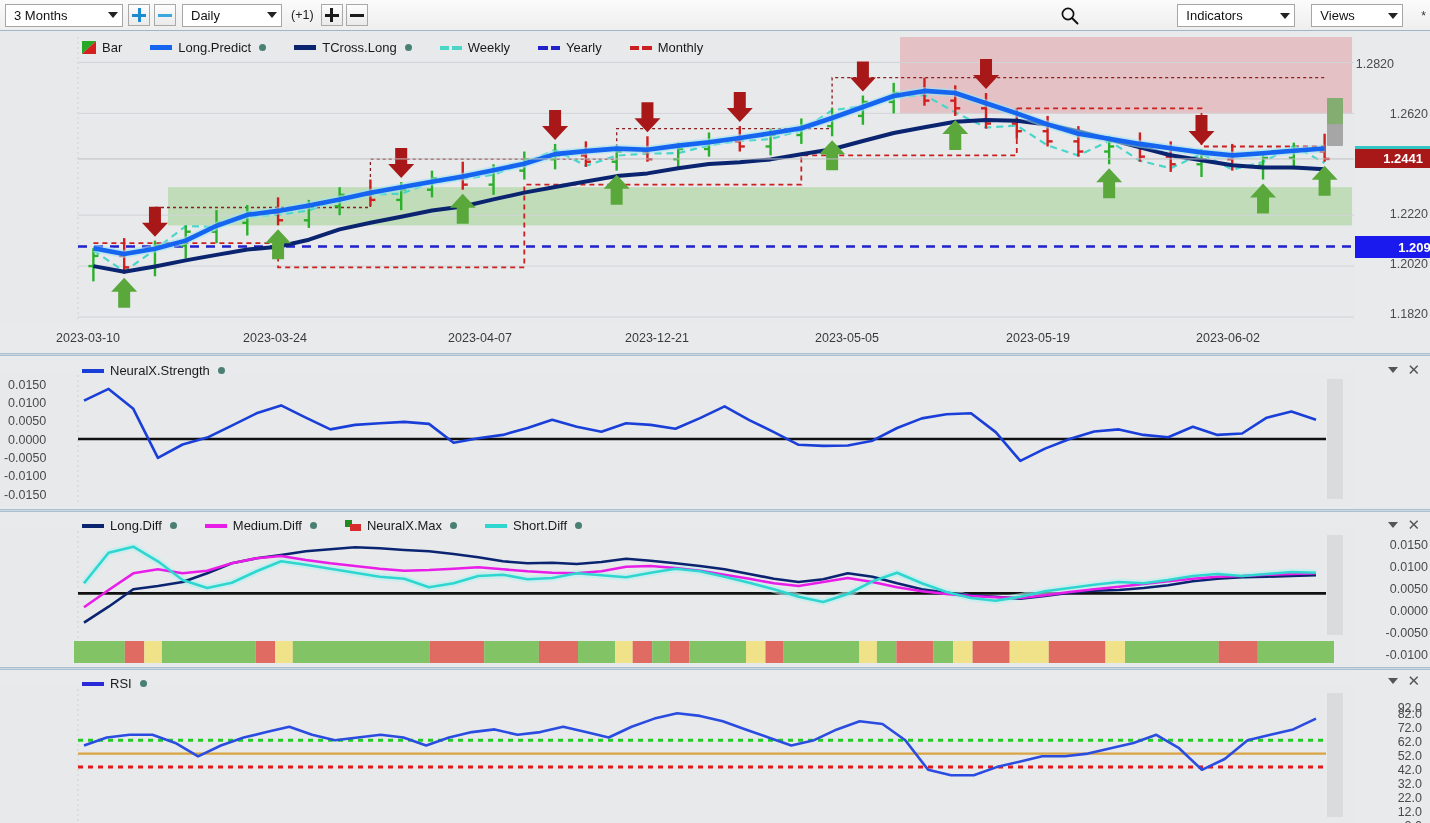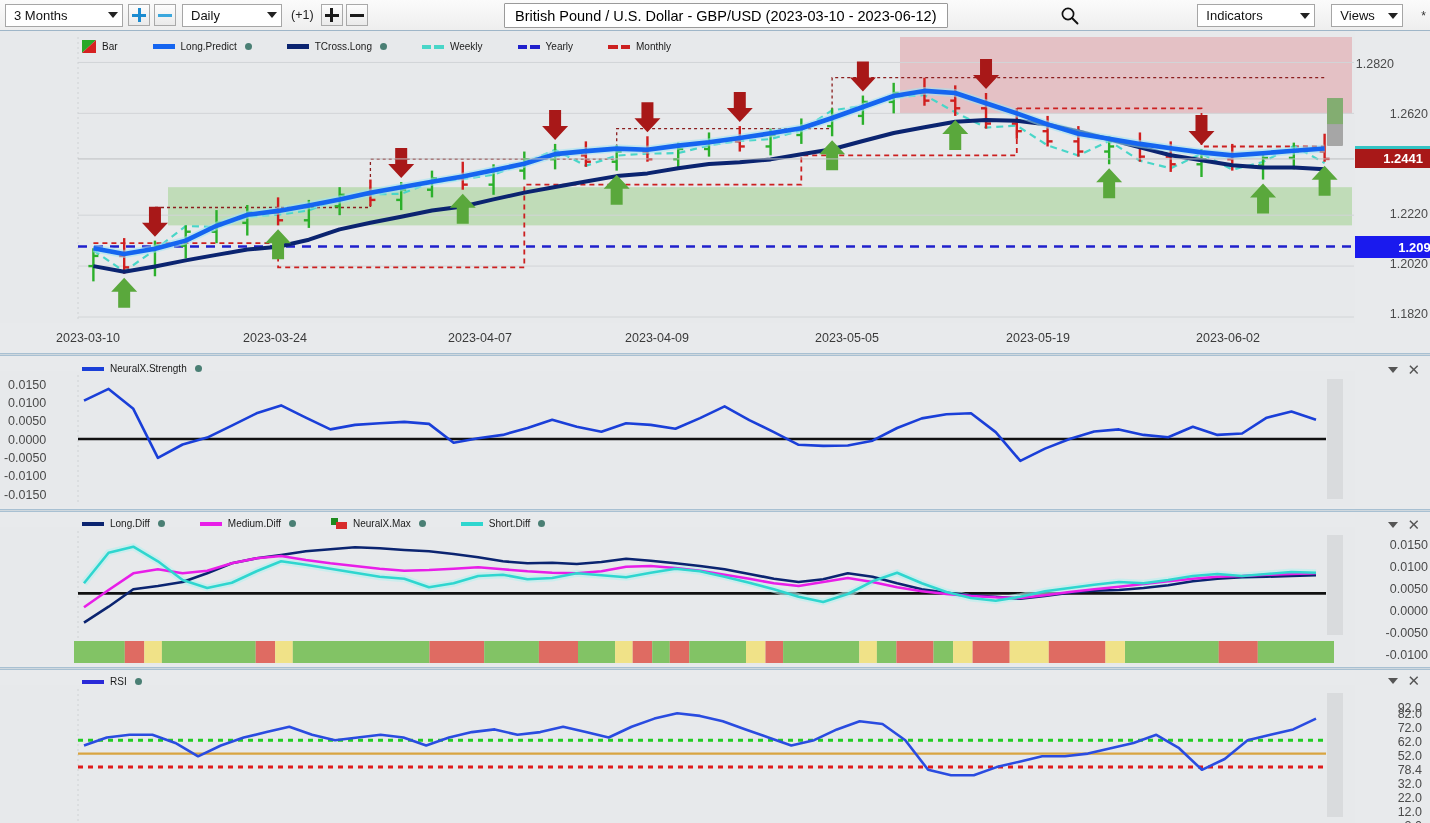--- a/index.html
+++ b/index.html
@@ -51,22 +51,22 @@
   .tb-right { position: absolute; right: 4px; top: 4px; display: flex; align-items: center; gap: 16px; }
   .tb-right .tb-select { height: 23px; }
   .asterisk { font-size: 12px; color: #333; margin-left: 2px; }
 
   
   .pane { position: absolute; left: 0; width: 1430px; background: #e8eaec; }
   .pane-sep { position: absolute; left: 0; width: 1430px; height: 3px;
               background: #cfd8de; border-top: 1px solid #a8c0d2; border-bottom: 1px solid #a8c0d2; }
 
   .plot { position: absolute; background: #e7e9eb; }
-  .legend { position: absolute; display: flex; align-items: center; gap: 35px;
-            font-size: 10px; color: #1a1a1a; z-index: 40; white-space: nowrap; }
+  .legend { position: absolute; display: flex; align-items: center; gap: 28px;
+            font-size: 13px; color: #1a1a1a; z-index: 40; white-space: nowrap; }
   .lg-item { display: flex; align-items: center; gap: 6px; }
   .lg-swatch { width: 22px; height: 4px; display: inline-block; }
   .lg-swatch.thick { height: 5px; }
   .lg-dot { width: 22px; height: 4px; display: flex; gap: 3px; }
   .lg-dot i { flex: 1; height: 4px; display: block; }
   .lg-bar { width: 14px; height: 13px; position: relative; display: inline-block; }
   .lg-bar::before { content:''; position:absolute; inset:0; background:#27a827; clip-path: polygon(0 0,100% 0,0 100%); }
   .lg-bar::after { content:''; position:absolute; inset:0; background:#d62020; clip-path: polygon(100% 0,100% 100%,0 100%); }
   .lg-nx { width: 16px; height: 11px; position: relative; display:inline-block; }
   .lg-nx::before { content:''; position:absolute; left:0; top:0; width:7px; height:7px; background:#1f8a1f; }
@@ -118,36 +118,33 @@
           <i class="pm-h"></i>
           <i class="pm-v"></i>
         </span>
   </div>
   <div class="sq-btn" style="margin-left:3px;">
     <span class="plusminus" style="color:#1a1a1a">
           <i class="pm-h"></i>
         </span>
   </div>
 
-  <div class="symbol-box" style="position:absolute;left:504px;top:3px;">
-    <span>British Pound / U.S. Dollar - GBP/USD (2023-03-10 - 2023-06-12)</span>
-  </div>
   <span class="search-icon" style="position:absolute;left:1052px;top:6px;">
     <svg width="19" height="19" viewBox="0 0 19 19">
       <circle cx="8" cy="8" r="5.6" fill="none" stroke="#111" stroke-width="1.7"></circle>
       <line x1="12" y1="12" x2="17.5" y2="17.5" stroke="#111" stroke-width="1.9" stroke-linecap="round"></line>
     </svg>
   </span>
 
   <div class="tb-right">
     <div class="tb-select" style="width:118px;">
       <span class="cap">Indicators</span>
       <span class="caret"></span>
     </div>
-    <div class="tb-select" style="width:72px;">
+    <div class="tb-select" style="width:92px;">
       <span class="cap">Views</span>
       <span class="caret"></span>
     </div>
     <span class="asterisk">*</span>
   </div>
 </div>
 
 <div class="pane" style="top:31px;height:322px;">
   <div class="legend" style="left:82px;top:9px;">
     <span class="lg-item">
@@ -395,21 +392,21 @@
     <span>1.2441</span>
   </div>
   <div class="badge blue" style="left:1355px;top:205px;width:90px;">
     <span>1.2097</span>
   </div>
 
   <div>
     <div class="xlabel" style="left:88px;top:300px;">2023-03-10</div>
     <div class="xlabel" style="left:275px;top:300px;">2023-03-24</div>
     <div class="xlabel" style="left:480px;top:300px;">2023-04-07</div>
-    <div class="xlabel" style="left:657px;top:300px;">2023-04-09</div>
+    <div class="xlabel" style="left:657px;top:300px;">2023-12-21</div>
     <div class="xlabel" style="left:847px;top:300px;">2023-05-05</div>
     <div class="xlabel" style="left:1038px;top:300px;">2023-05-19</div>
     <div class="xlabel" style="left:1228px;top:300px;">2023-06-02</div>
   </div>
 </div>
 
 <div class="pane-sep" style="top:353px;"></div>
 
 <div class="pane" style="top:357px;height:150px;">
   <div class="legend" style="left:82px;top:6px;">
@@ -546,21 +543,21 @@
           <polyline points="84.0,60.5 106.8,52.5 129.6,49.8 152.4,49.8 175.3,57.9 198.1,71.3 220.9,60.5 243.7,52.5 266.5,47.1 289.3,41.7 312.1,49.8 335.0,55.2 357.8,52.5 380.6,49.8 403.4,52.5 426.2,60.5 449.0,52.5 471.9,47.1 494.7,44.4 517.5,49.8 540.3,47.1 563.1,41.7 585.9,47.1 608.7,52.5 631.6,41.7 654.4,33.6 677.2,28.2 700.0,30.9 722.8,36.3 745.6,44.4 768.4,52.5 791.3,60.5 814.1,55.2 836.9,44.4 859.7,36.3 882.5,39.0 905.3,55.2 928.1,84.8 951.0,90.2 973.8,90.2 996.6,82.1 1019.4,76.7 1042.2,71.3 1065.0,71.3 1087.9,68.6 1110.7,63.2 1133.5,57.9 1156.3,49.8 1179.1,63.2 1201.9,84.8 1224.7,74.0 1247.6,55.2 1270.4,49.8 1293.2,44.4 1316.0,33.6" fill="none" stroke="#2a4ce0" stroke-width="2.6" stroke-linejoin="round"></polyline>
           <rect x="1327" y="8" width="16" height="124" fill="#d9dbdd"></rect>
         </svg>
   </div>
   <div>
     <div class="axis-lbl right" style="left:1372px;width:50px;top:30px;">92.0</div>
     <div class="axis-lbl right" style="left:1372px;width:50px;top:36px;">82.0</div>
     <div class="axis-lbl right" style="left:1372px;width:50px;top:50px;">72.0</div>
     <div class="axis-lbl right" style="left:1372px;width:50px;top:64px;">62.0</div>
     <div class="axis-lbl right" style="left:1372px;width:50px;top:78px;">52.0</div>
-    <div class="axis-lbl right" style="left:1372px;width:50px;top:92px;">78.4</div>
+    <div class="axis-lbl right" style="left:1372px;width:50px;top:92px;">42.0</div>
     <div class="axis-lbl right" style="left:1372px;width:50px;top:106px;">32.0</div>
     <div class="axis-lbl right" style="left:1372px;width:50px;top:120px;">22.0</div>
     <div class="axis-lbl right" style="left:1372px;width:50px;top:134px;">12.0</div>
     <div class="axis-lbl right" style="left:1372px;width:50px;top:148px;">2.0</div>
   </div>
 </div>
 
 </div>
 
 </body></html>

